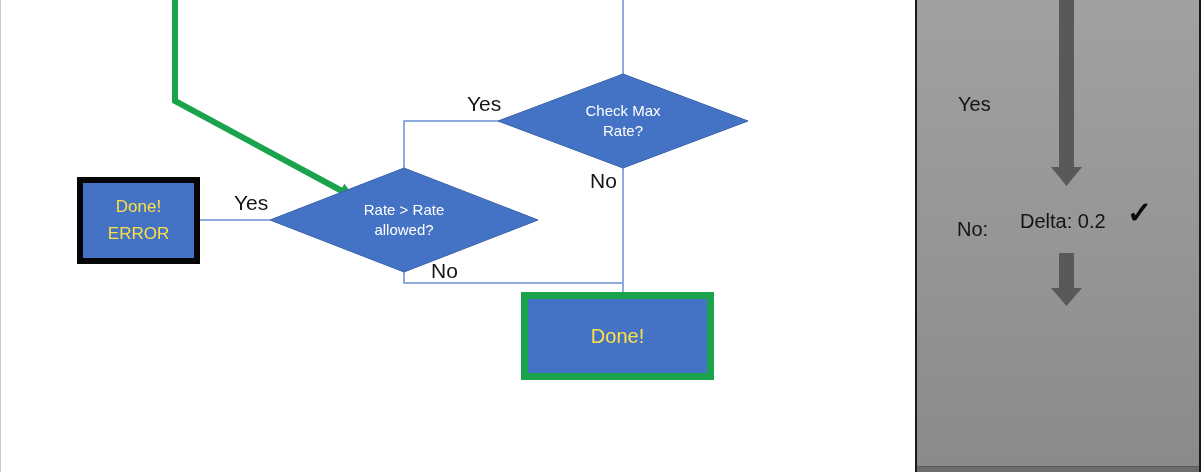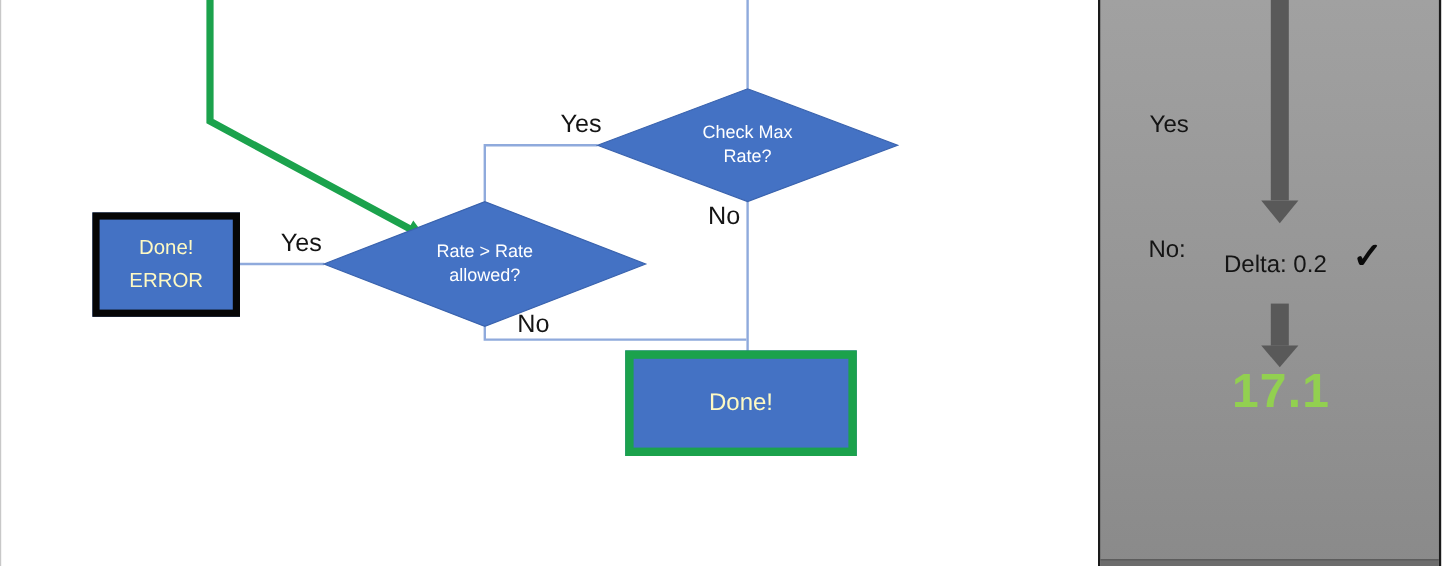--- a/index.html
+++ b/index.html
@@ -12,21 +12,21 @@
   .conn{stroke:#8FAADC;stroke-width:2;fill:none;}
   .green-line{stroke:#1BA24C;stroke-width:6;fill:none;}
   .green-head{fill:#1BA24C;stroke:#1BA24C;stroke-width:2;}
   .diamond{fill:#4472C4;stroke:#3A63AE;stroke-width:1;}
   .node-label{
     position:absolute;transform:translate(-50%,-50%);
     color:#ffffff;font-size:15px;line-height:1.35;text-align:center;white-space:nowrap;
   }
   .node-label span{display:block;}
   .box{
-    position:absolute;background:#4472C4;color:#fef9c3;
+    position:absolute;background:#4472C4;color:#fde047;
     display:flex;flex-direction:column;align-items:center;justify-content:center;
     text-align:center;box-sizing:border-box;
   }
   .box span{display:block;}
   .box-error{left:76px;top:177px;width:123px;height:87px;border:6px solid #060606;font-size:17px;line-height:1.55;}
   .box-done{left:520px;top:292px;width:193px;height:88px;border:7px solid #1BA24C;font-size:20px;}
   .branch-label{position:absolute;color:#151515;font-size:21px;white-space:nowrap;}
   .panel{
     position:absolute;left:914px;top:0;width:286px;height:472px;box-sizing:border-box;
     background:linear-gradient(180deg,#a1a1a1 0%,#969696 50%,#8a8a8a 100%);
@@ -82,21 +82,20 @@
 
   <div class="panel">
     <svg class="panel-svg" width="282" height="467" viewBox="0 0 282 467">
       <rect class="arrow" x="142" y="0" width="15" height="167"></rect>
       <polygon class="arrow" points="134,167 165,167 149.5,186"></polygon>
       <rect class="arrow" x="142" y="253" width="15" height="35"></rect>
       <polygon class="arrow" points="134,288 165,288 149.5,306"></polygon>
     </svg>
 
     <div class="panel-text" style="left:41px;top:93px">Yes</div>
-    <div class="panel-text" style="left:40px;top:197px">No:</div>
+    <div class="panel-text" style="left:40px;top:218px">No:</div>
     <div class="panel-text" style="left:103px;top:210px">Delta: 0.2</div>
     <div class="check" style="left:210px;top:195px">✓</div>
-    <div class="result" style="left:103px;top:304px;width:95px;text-align:center">17.1</div>
 
     <div class="panel-bottom"></div>
   </div>
 
 </div>
 
 </body></html>

